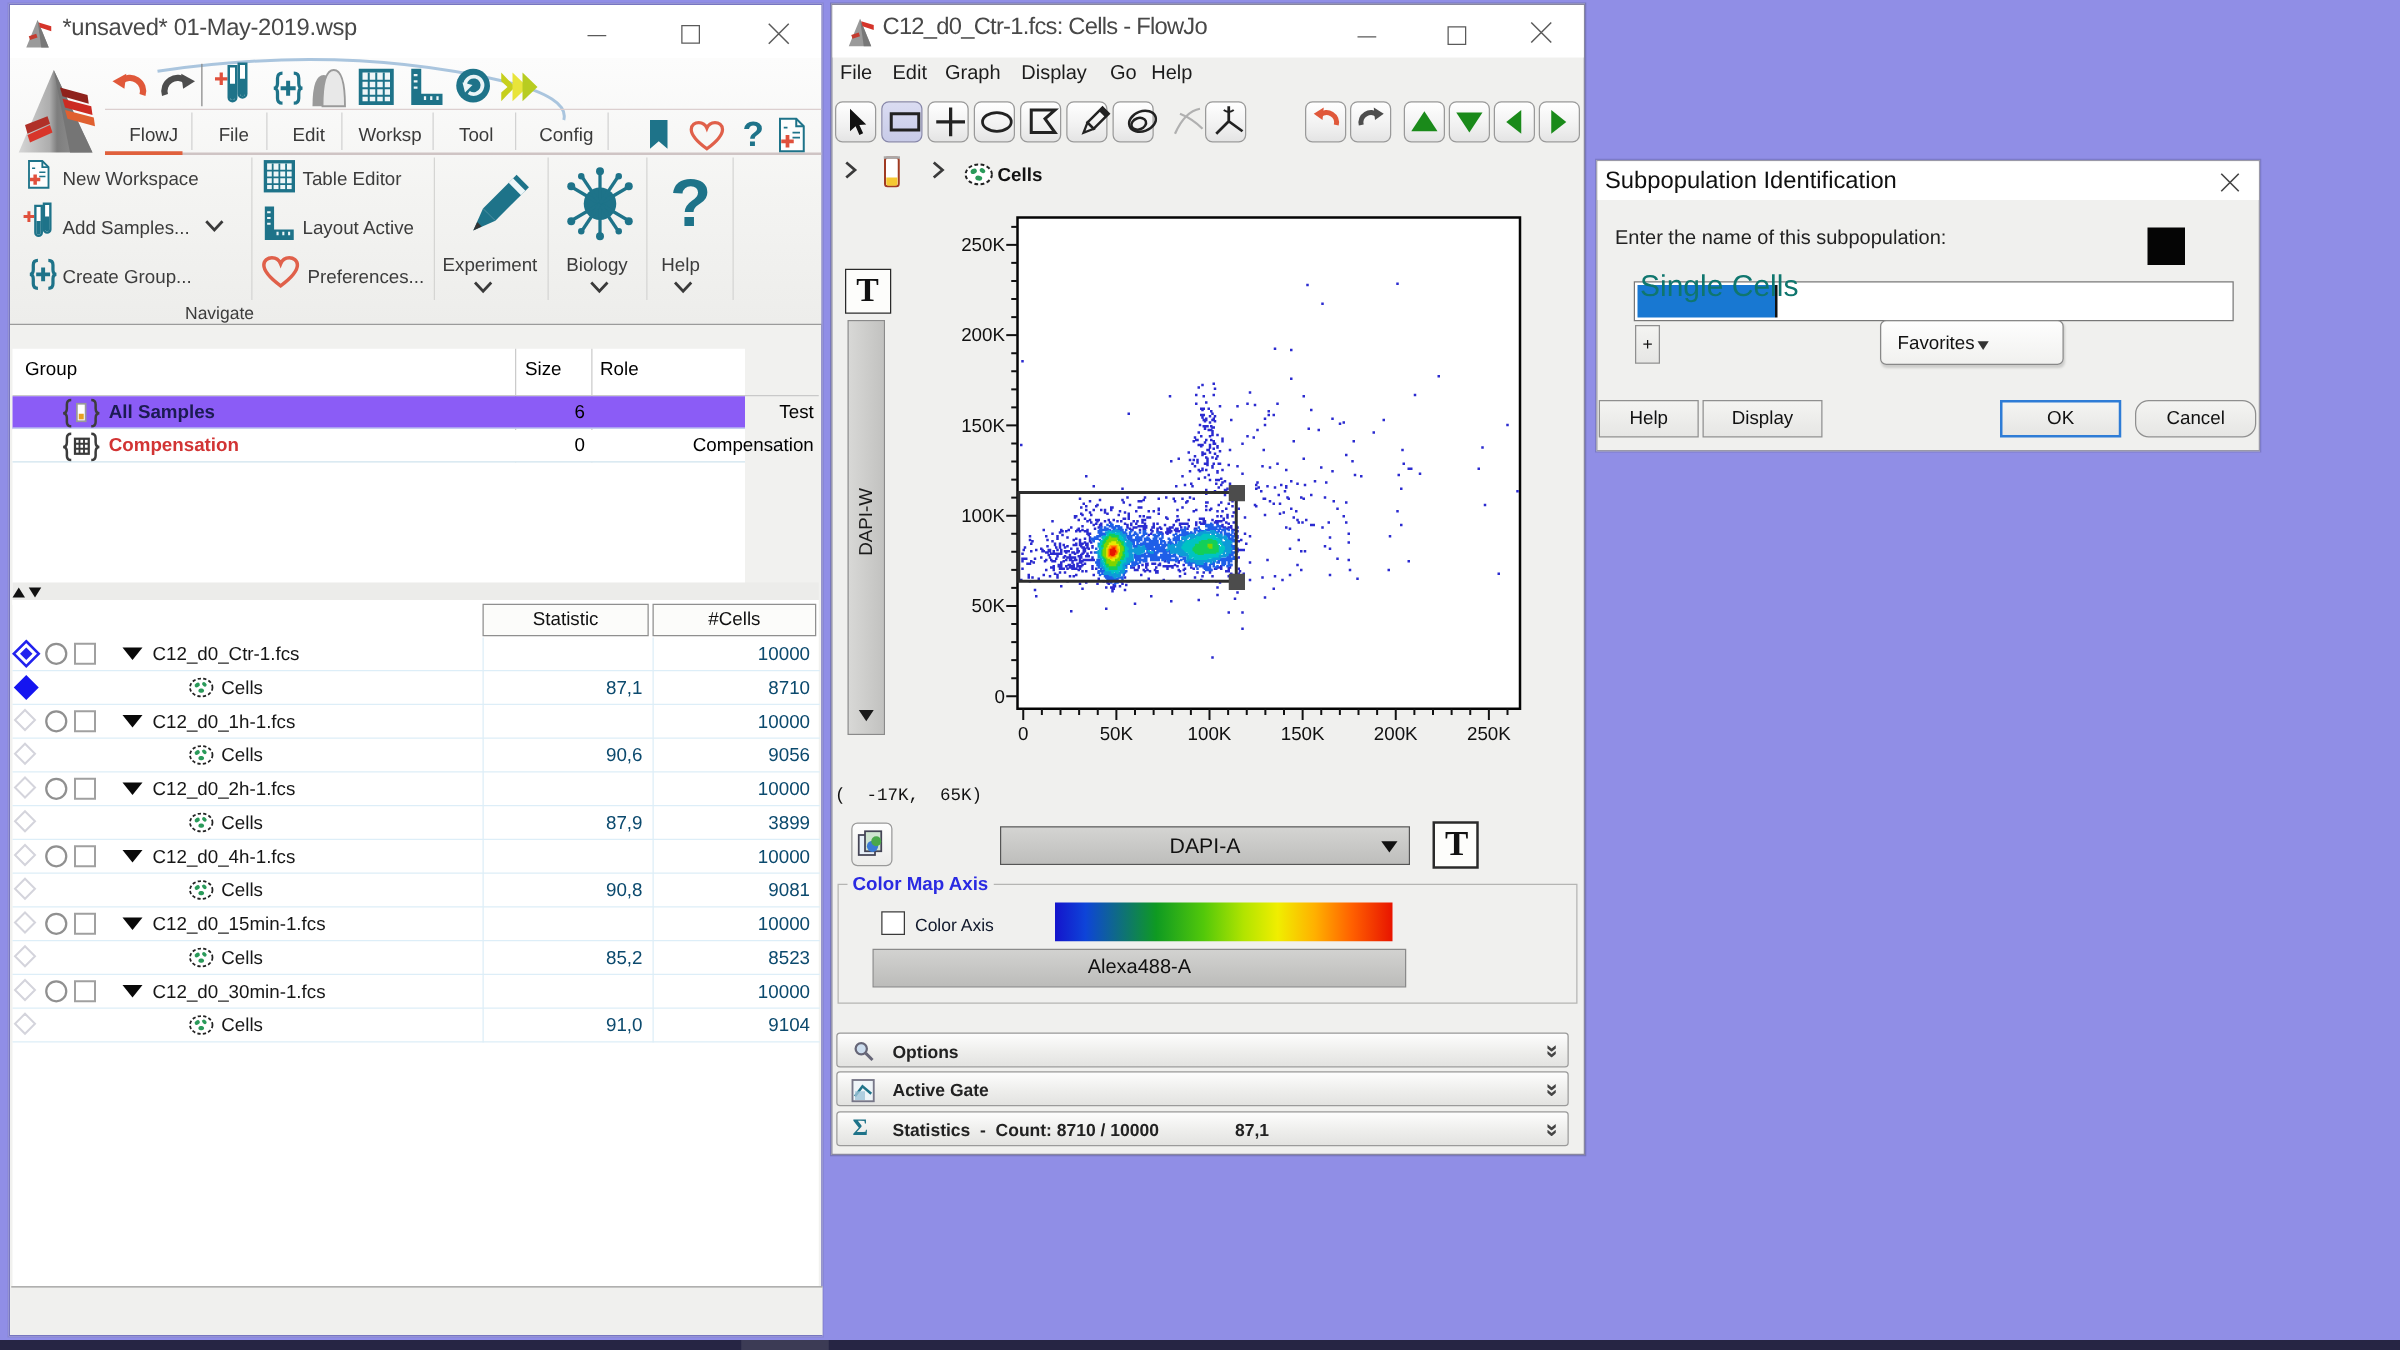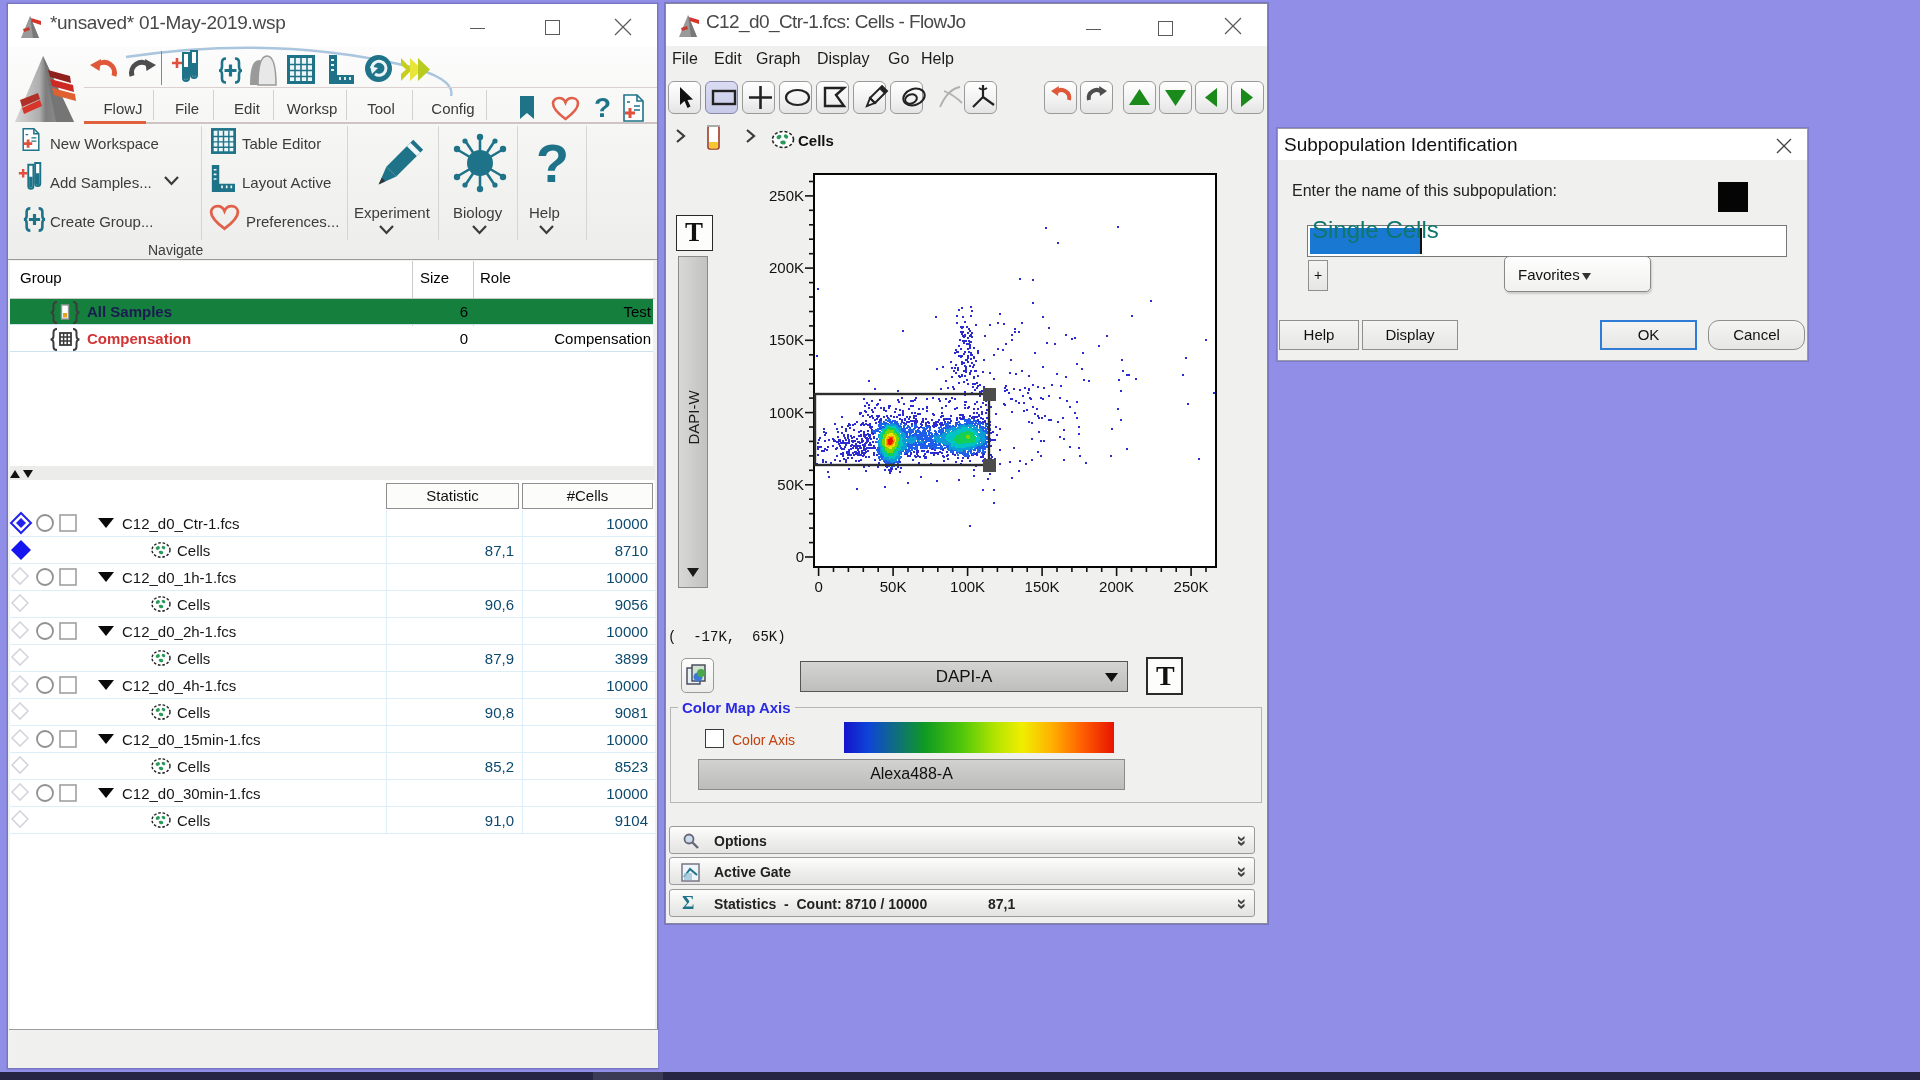--- a/index.html
+++ b/index.html
@@ -284,28 +284,28 @@
 <div class="ribsep" style="left:509px; top:122px; height:114px;"></div>
 
 <div class="t" style="left:528px; top:128px; font-size:54px; font-weight:bold; color:#1e7389;">?</div>
 <div class="riblabel" style="left:521px; top:200px;">Help</div>
 <svg style="left:531px; top:221px;" width="15" height="10" viewBox="0 0 15 10">
   <path d="M1,1 L7.5,8 L14,1" stroke="#3a3a3a" stroke-width="2.2" fill="none"></path>
 </svg>
 <div class="ribsep" style="left:578px; top:122px; height:114px;"></div>
 <div class="riblabel" style="left:140px; top:238px; font-size:14px;">Navigate</div>
 
-<div id="grouptable" style="top:257px; left:2px; width:643px; height:205px;">
+<div id="grouptable" style="top:275px; left:2px; width:586px; height:205px;">
   <div class="gt-sep" style="left:402px;"></div>
   <div class="gt-sep" style="left:463px;"></div>
   <div class="gt-cell" style="left:10px; top:8px;">Group</div>
   <div class="gt-cell" style="left:410px; top:8px;">Size</div>
   <div class="gt-cell" style="left:470px; top:8px;">Role</div>
   <div style="position:absolute; left:0; top:37px; width:645px; height:1px; background:#c9c9c9;"></div>
-  <div class="gt-row" style="top:38px; background:#15803d; border-bottom:1px solid #cfe3ee;">
+  <div class="gt-row" style="top:38px; background:#8b5cf6; border-bottom:1px solid #cfe3ee;">
     <svg style="left:38px; top:2px; position:absolute;" width="34" height="23" viewBox="0 0 34 23">
       <path d="M9,1 Q5.5,1 5.5,4.5 L5.5,7.5 Q5.5,11.5 2.5,11.5 Q5.5,11.5 5.5,15.5 L5.5,18.5 Q5.5,22 9,22" stroke="#3c3c3c" stroke-width="2" fill="none"></path>
       <path d="M25,1 Q28.5,1 28.5,4.5 L28.5,7.5 Q28.5,11.5 31.5,11.5 Q28.5,11.5 28.5,15.5 L28.5,18.5 Q28.5,22 25,22" stroke="#3c3c3c" stroke-width="2" fill="none"></path>
       <rect x="13.5" y="4" width="7" height="14" fill="#fff" stroke="#999" stroke-width="1.4"></rect>
       <rect x="15" y="12" width="4" height="4.5" fill="#e8a020"></rect>
     </svg>
     <div class="gt-cell" style="left:77px; top:4px; font-weight:bold; color:#1b1b52;">All Samples</div>
     <div class="gt-cell" style="left:358px; top:4px; width:100px; text-align:right;">6</div>
     <div class="gt-cell" style="left:541px; top:4px; width:100px; text-align:right;">Test</div>
   </div>
@@ -743,21 +743,21 @@
 <div class="t" style="left:134px; top:663px; width:328px; text-align:center; font-size:17px; color:#111;">DAPI-A</div>
 <svg style="left:438px; top:668px;" width="15" height="11" viewBox="0 0 15 11">
   <polygon points="1,1 14,1 7.5,10" fill="#111"></polygon>
 </svg>
 <div style="position:absolute; left:480px; top:653px; width:37px; height:38px; background:#fdfdfb; border:2px solid #2a2a2a;"></div>
 <div class="t" style="left:490px; top:656px; font-size:28px; font-weight:bold; color:#111; font-family:'Liberation Serif',serif;">T</div>
 
 <div style="position:absolute; left:4px; top:703px; width:592px; height:96px; border:1px solid #b5b5b3;"></div>
 <div class="t" style="left:12px; top:695px; font-size:15px; font-weight:bold; color:#2a2ae2; background:#f0f0ee; padding:0 4px;">Color Map Axis</div>
 <div style="position:absolute; left:39px; top:725px; width:19px; height:19px; background:#fff; border:1.5px solid #3a3a3a;"></div>
-<div class="t" style="left:66px; top:728px; font-size:14px; color:#c2410c;">Color Axis</div>
+<div class="t" style="left:66px; top:728px; font-size:14px; color:#0f172a;">Color Axis</div>
 <div style="position:absolute; left:178px; top:718px; width:270px; height:31px;
   background:linear-gradient(90deg,#1414cc 0%,#0e44d8 9%,#0f9a22 30%,#52c80a 44%,#b2e400 56%,#f0ee00 66%,#ffb000 77%,#ff6000 88%,#e81400 100%);"></div>
 <div style="position:absolute; left:32px; top:755px; width:427px; height:31px; background:linear-gradient(#d2d2d0,#bcbcba); border:1px solid #8a8a8a;"></div>
 <div class="t" style="left:32px; top:761px; width:427px; text-align:center; font-size:16px; color:#111;">Alexa488-A</div>
 
 <div class="collbar" style="top:822px;">
   <svg style="left:12px; top:5px; position:absolute;" width="18" height="18" viewBox="0 0 18 18">
     <circle cx="7" cy="7" r="4.5" fill="#cde" stroke="#667" stroke-width="1.8"></circle>
     <line x1="10.5" y1="10.5" x2="16" y2="16" stroke="#667" stroke-width="2.4"></line>
   </svg>

